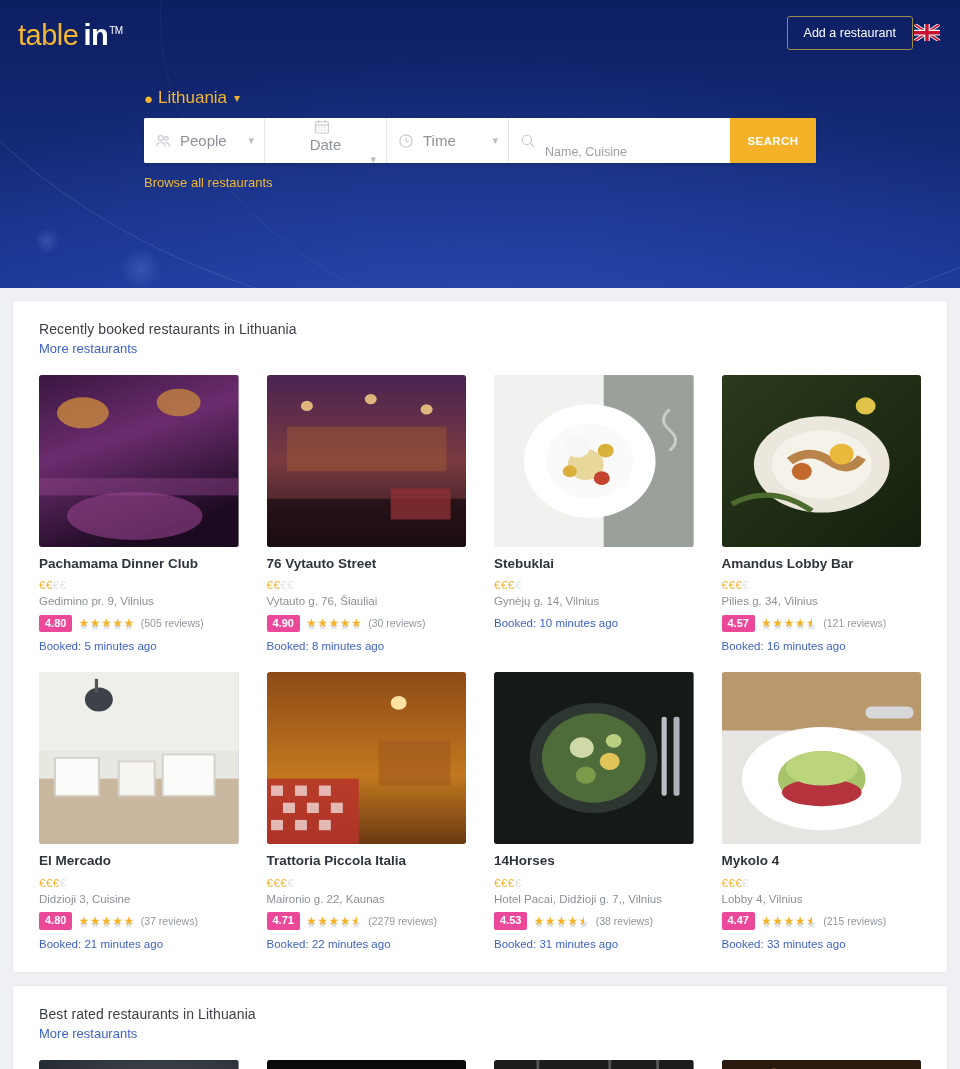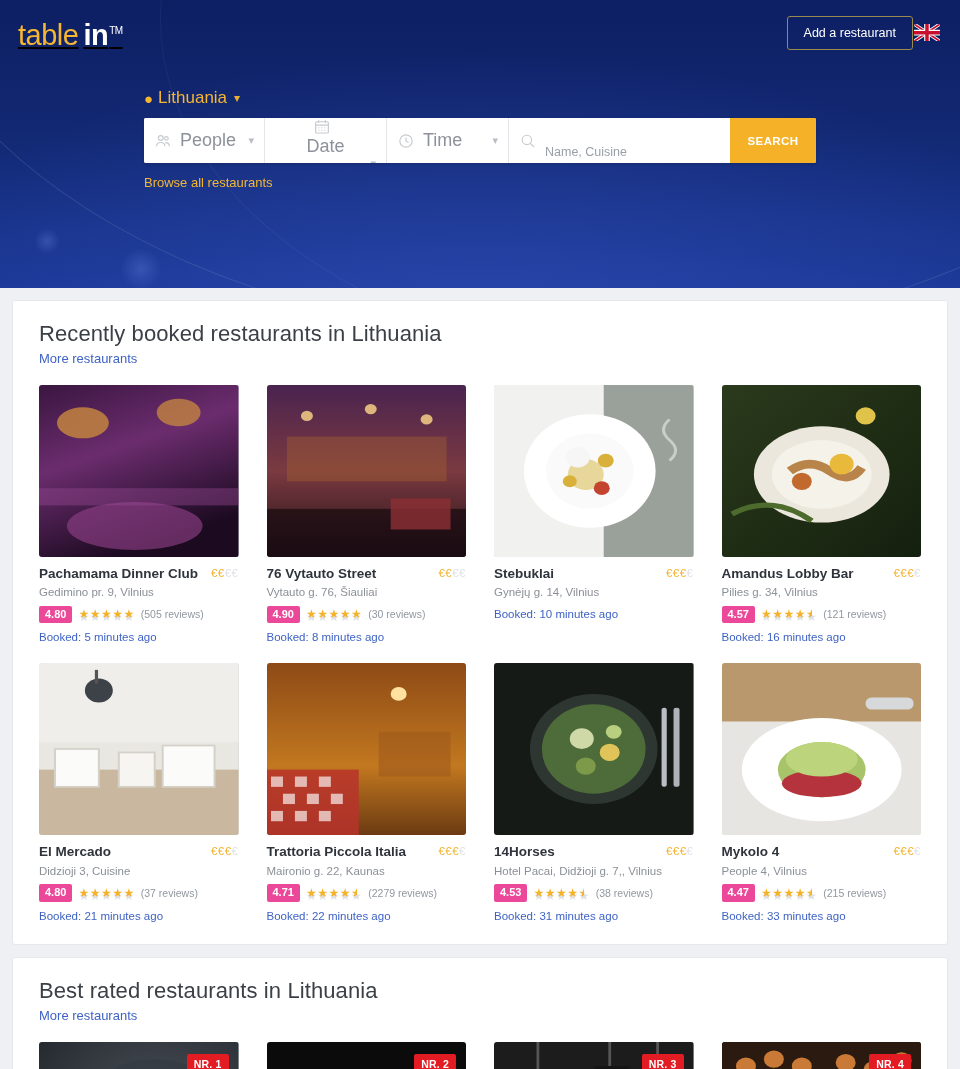--- a/index.html
+++ b/index.html
@@ -47,21 +47,20 @@
     justify-content: space-between;
     padding: 0 20px 0 18px;
     z-index: 5;
   }
   .logo {
     font-size: 29px;
     letter-spacing: -0.5px;
     position: relative;
     line-height: 1;
     padding-top: 4px;
-    text-decoration: underline;
   }
   .logo .t1 { color: #f5b731; font-weight: 400; }
   .logo .t2 { color: #ffffff; font-weight: 700; margin-left: 5px; }
   .logo .tm {
     color: #ffffff;
     font-size: 10px;
     vertical-align: super;
     margin-left: 1px;
     font-weight: 400;
   }
@@ -126,21 +125,21 @@
   .sfield {
     display: flex;
     align-items: center;
     border-right: 1px solid #e4e6ea;
     padding: 0 10px;
     cursor: pointer;
     position: relative;
     background: #fff;
   }
   .sfield .ic { width: 18px; height: 18px; flex: 0 0 18px; margin-right: 8px; opacity: 0.55; }
-  .sfield .lbl { font-size: 18px; color: #8d9199; white-space: nowrap; }
+  .sfield .lbl { font-size: 15px; color: #8d9199; white-space: nowrap; }
   .sfield .chevd { margin-left: auto; color: #b9bdc5; font-size: 11px; padding-left: 10px; }
   .f-people { width: 121px; }
   .f-date   { width: 122px; flex-direction: column; }
   .f-time   { width: 122px; }
   .f-query  { flex: 1; border-right: none; }
   .f-query input {
     border: none;
     outline: none;
     font-size: 12.5px;
     color: #4a4f58;
@@ -172,21 +171,21 @@
   
   .section {
     width: 936px;
     margin: 12px auto 0 auto;
     background: #ffffff;
     border-radius: 3px;
     border: 1px solid #e6e8ec;
     padding: 20px 26px 22px 26px;
   }
   .section-title {
-    font-size: 22px;
+    font-size: 14px;
     font-weight: 400;
     color: #3b3f46;
     letter-spacing: 0.1px;
   }
   .section-more {
     display: inline-block;
     margin-top: 4px;
     font-size: 13px;
     color: #3f63c4;
     text-decoration: none;
@@ -220,20 +219,21 @@
     padding: 4px 7px;
     border-radius: 2px;
     letter-spacing: 0.2px;
   }
   .card-head {
     display: flex;
     align-items: flex-start;
     justify-content: space-between;
     margin-top: 9px;
     gap: 6px;
+    flex-direction: column;
   }
   .card-name {
     font-size: 13.5px;
     font-weight: 700;
     color: #2f343c;
     line-height: 1.2;
   }
   .price { font-size: 11.5px; letter-spacing: 0.5px; white-space: nowrap; padding-top: 1px; }
   .price .on { color: #f5b229; }
   .price .off { color: #dfe1e5; }
@@ -602,21 +602,21 @@
        <ellipse cx="50" cy="62" rx="22" ry="16" fill="#a8c46a"></ellipse>
        <ellipse cx="50" cy="70" rx="20" ry="8" fill="#b4333c"></ellipse>
        <ellipse cx="50" cy="56" rx="18" ry="10" fill="#bcd57c"></ellipse>
        <rect x="72" y="20" width="24" height="7" rx="3" fill="#d6d8da"></rect>
           </svg>
         </div>
     <div class="card-head">
       <div class="card-name">Mykolo 4</div>
       <div class="price"><span class="on">€</span><span class="on">€</span><span class="on">€</span><span class="off">€</span></div>
     </div>
-    <div class="card-addr">People 4, Vilnius</div>
+    <div class="card-addr">Lobby 4, Vilnius</div>
     <div class="rating-row">
         <span class="score">4.47</span>
         <span class="stars">
       <span class="base">★★★★★</span>
       <span class="fill" style="width:90%">★★★★★</span>
     </span>
         <span class="reviews">(215 reviews)</span>
       </div>
     <div class="booked">Booked: 33 minutes ago</div>
       </div>

